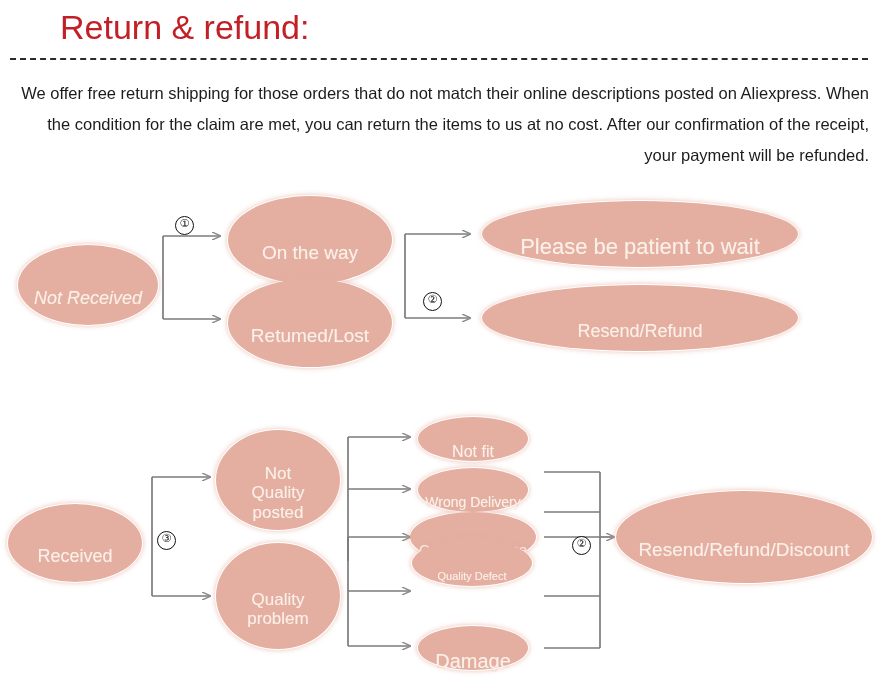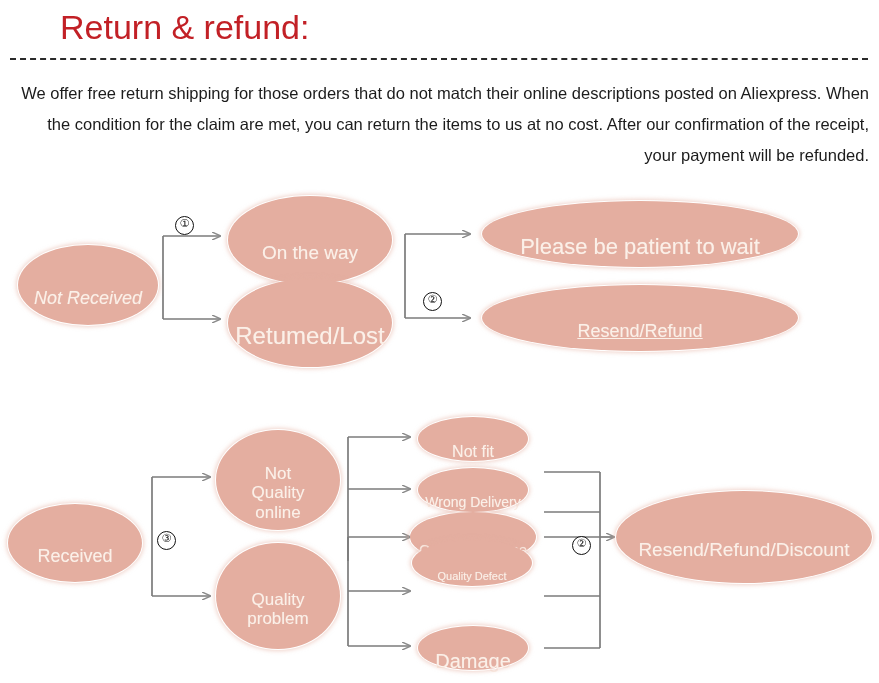--- a/index.html
+++ b/index.html
@@ -157,43 +157,43 @@
 </svg>
 
 <div class="node" style="left:18px; top:245px; width:140px; height:80px; font-size:18px;font-style:italic;">
   <span class="node-label">Not Received</span>
 </div>
 
 <div class="node" style="left:228px; top:196px; width:164px; height:88px; font-size:19px;">
   <span class="node-label">On the way</span>
 </div>
 
-<div class="node" style="left:228px; top:279px; width:164px; height:88px; font-size:24px;">
+<div class="node" style="left:228px; top:279px; width:164px; height:88px; font-size:19px;">
   <span class="node-label">Retumed/Lost</span>
 </div>
 
 <div class="node" style="left:482px; top:201px; width:316px; height:66px; font-size:22px;">
   <span class="node-label">Please be patient to wait</span>
 </div>
 
-<div class="node" style="left:482px; top:285px; width:316px; height:66px; font-size:18px;text-decoration:underline;">
+<div class="node" style="left:482px; top:285px; width:316px; height:66px; font-size:18px;">
   <span class="node-label">Resend/Refund</span>
 </div>
 
 <div class="step-badge" style="left:175px; top:216px;">①</div>
 <div class="step-badge" style="left:423px; top:292px;">②</div>
 
 <div class="node" style="left:8px; top:504px; width:134px; height:78px; font-size:18px;">
   <span class="node-label">Received</span>
 </div>
 
 <div class="node" style="left:216px; top:430px; width:124px; height:100px; font-size:17px;">
   <span class="node-label">Not
 Quality
-online</span>
+posted</span>
 </div>
 
 <div class="node" style="left:216px; top:543px; width:124px; height:106px; font-size:17px;">
   <span class="node-label">Quality
 problem</span>
 </div>
 
 <div class="node" style="left:418px; top:417px; width:110px; height:44px; font-size:16px;">
   <span class="node-label">Not fit</span>
 </div>

